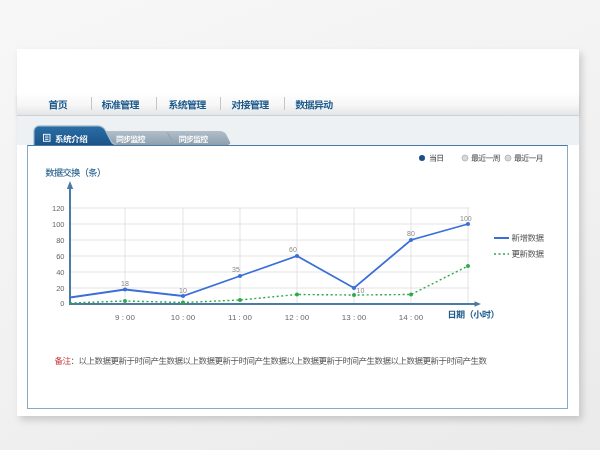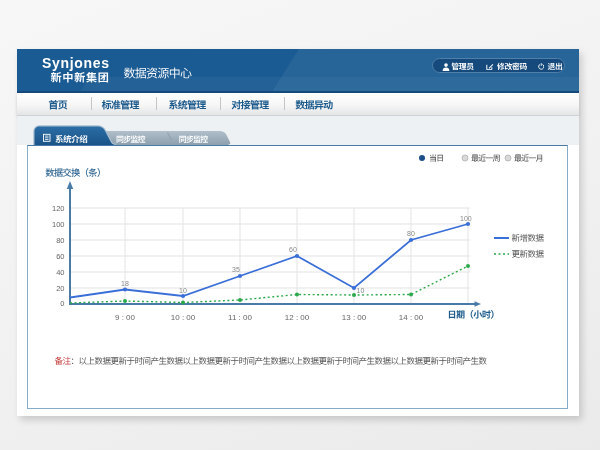--- a/index.html
+++ b/index.html
@@ -18,27 +18,20 @@
 #nav .sep { position:absolute; top:4px; width:1px; height:13px; background:#c6c6c6; }
 
 #strip { position:absolute; left:0; top:66.5px; width:562px; height:29.5px; background:#eef1f3; }
 #tabsvg { position:absolute; left:0; top:74px; }
 
 #panel { position:absolute; left:10px; top:96px; width:541px; height:264px; background:#fff; border:1px solid #85abc9; border-top:1px solid #4a7ba6;padding-left:36px; }
 </style>
 </head>
 <body>
 <div id="win">
-  <div id="hdr">
-    <div class="streak1"></div>
-    <div class="streak2"></div>
-    <div id="logo_en">Synjones</div>
-    <div id="userbar"></div>
-    <div id="hdredge"></div>
-  </div>
   <div id="nav">
     <div class="sep" style="left:74px"></div>
     <div class="sep" style="left:139px"></div>
     <div class="sep" style="left:203px"></div>
     <div class="sep" style="left:267px"></div>
   </div>
   <div id="strip"></div>
 
   <svg id="tabsvg" width="240" height="22" viewBox="0 0 240 22">
     <defs>

